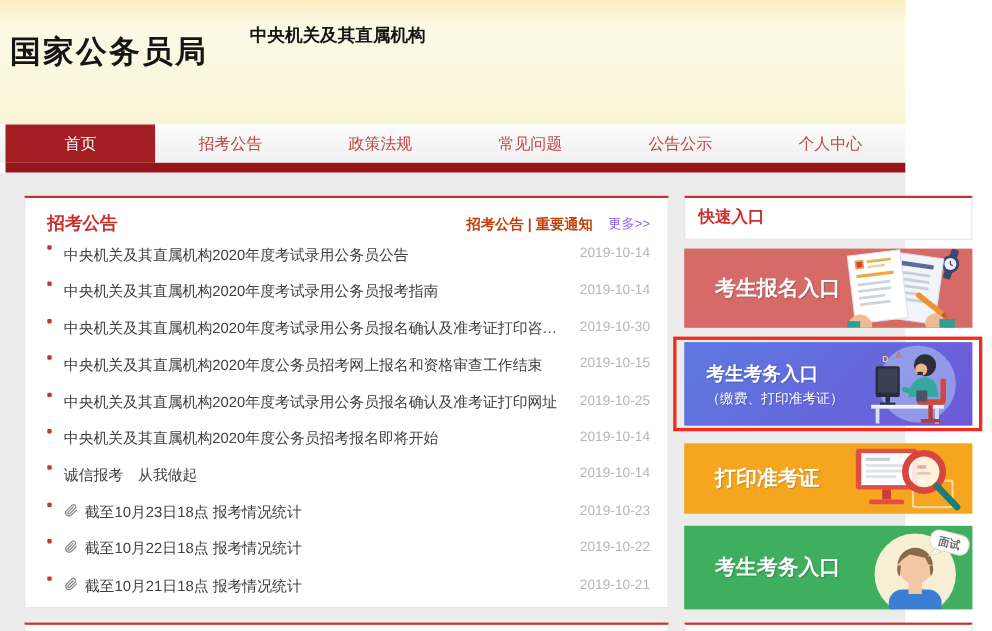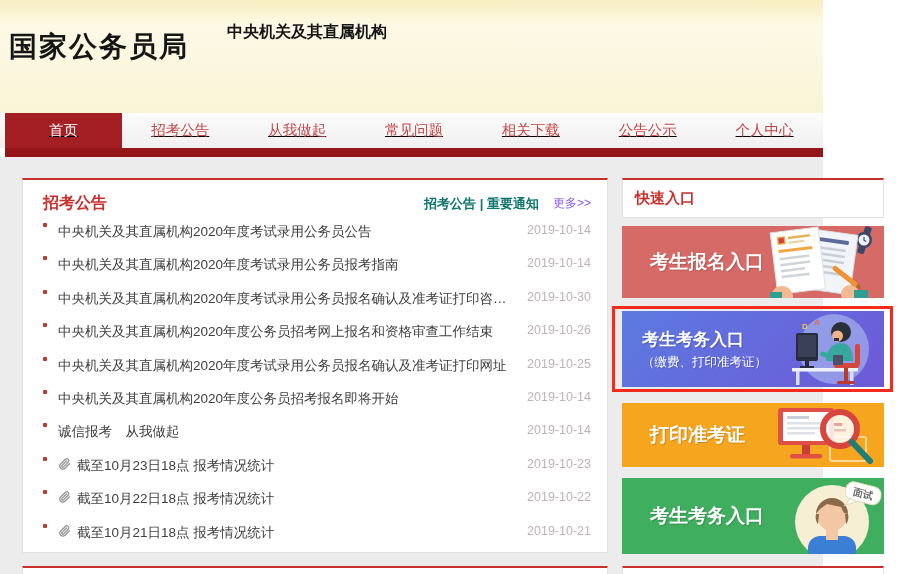--- a/index.html
+++ b/index.html
@@ -1,18 +1,18 @@
 <!DOCTYPE html>
 <html><head>
 <meta charset="utf-8">
 <style>
   * { margin:0; padding:0; box-sizing:border-box; }
   html,body { width:902px; height:574px; overflow:hidden; background:#fff;
               font-family:"Liberation Sans", sans-serif; }
-  .page { width:823px; height:574px; position:relative;text-decoration:underline; }
+  .page { width:823px; height:574px; position:relative; }
 
   
   .hdr { height:113px; background:linear-gradient(180deg,#f8eec0 0%,#fdf9e6 22%,#faf4d6 100%);
          position:relative; }
   .hdr .logo { position:absolute; left:9px; top:28px; font-size:28px; font-weight:bold;
                color:#151515; letter-spacing:2px; }
   .hdr .sub { position:absolute; left:227px; top:22px; color:#151515; }
   .hdr .sub .l1 { font-size:16px; font-weight:bold; }
   .hdr .sub .l2 { font-size:22px; font-weight:bold; margin-top:5px; }
 
@@ -27,21 +27,21 @@
   
   .content { position:relative; height:417px; background:#ececec; }
   .panel-top { border-top:2px solid #c9302c; border-left:1px solid #e2e2e2;
                border-right:1px solid #e2e2e2; border-bottom:1px solid #e2e2e2;
                background:#fff; }
 
   .leftpanel { position:absolute; left:22px; top:21px; width:586px; height:375px; overflow:hidden; }
   .phead { display:flex; align-items:center; padding:13px 16px 6px 20px; }
   .phead .ttl { font-size:16px; font-weight:bold; color:#c9302c; }
   .phead .sp { flex:1; }
-  .phead .links { font-size:13px; font-weight:bold; color:#0f766e; cursor:pointer; }
+  .phead .links { font-size:13px; font-weight:bold; color:#c2410c; cursor:pointer; }
   .phead .more { font-size:12px; color:#8b5cf6; margin-left:14px; cursor:pointer; }
 
   .list { padding-top:3px; }
   .row { display:flex; height:33.4px; padding:0 16px 0 20px; }
   .bullet { width:4px; height:4px; background:#c0392b; border-radius:1px; margin-right:11px; flex:none; }
   .clip { width:13px; height:13px; margin-right:6px; flex:none; display:inline-flex; }
   .rtitle { flex:1; font-size:13.5px; color:#404040; white-space:nowrap; overflow:hidden;
             text-overflow:ellipsis; cursor:pointer; }
   .rdate { font-size:12.5px; color:#bdb5b5; margin-left:12px; flex:none; }
 
@@ -78,23 +78,22 @@
   <div class="hdr">
     <div class="logo">国家公务员局</div>
     <div class="sub">
       <div class="l1">中央机关及其直属机构</div>
     </div>
   </div>
 
   <div class="nav">
     <div class="tab active">首页</div>
     <div class="tab">招考公告</div>
-    <div class="tab">从我做起</div>
+    <div class="tab">政策法规</div>
     <div class="tab">常见问题</div>
-    <div class="tab">相关下载</div>
     <div class="tab">公告公示</div>
     <div class="tab">个人中心</div>
   </div>
   <div class="navstrip"></div>
 
   <div class="content">
 
     <div class="leftpanel panel-top">
       <div class="phead">
         <span class="ttl">招考公告</span>
@@ -115,21 +114,21 @@
           <span class="rdate">2019-10-14</span>
         </div>
         <div class="row">
           <span class="bullet"></span>
           <span class="rtitle">中央机关及其直属机构2020年度考试录用公务员报名确认及准考证打印咨询电话</span>
           <span class="rdate">2019-10-30</span>
         </div>
         <div class="row">
           <span class="bullet"></span>
           <span class="rtitle">中央机关及其直属机构2020年度公务员招考网上报名和资格审查工作结束</span>
-          <span class="rdate">2019-10-26</span>
+          <span class="rdate">2019-10-15</span>
         </div>
         <div class="row">
           <span class="bullet"></span>
           <span class="rtitle">中央机关及其直属机构2020年度考试录用公务员报名确认及准考证打印网址</span>
           <span class="rdate">2019-10-25</span>
         </div>
         <div class="row">
           <span class="bullet"></span>
           <span class="rtitle">中央机关及其直属机构2020年度公务员招考报名即将开始</span>
           <span class="rdate">2019-10-14</span>

